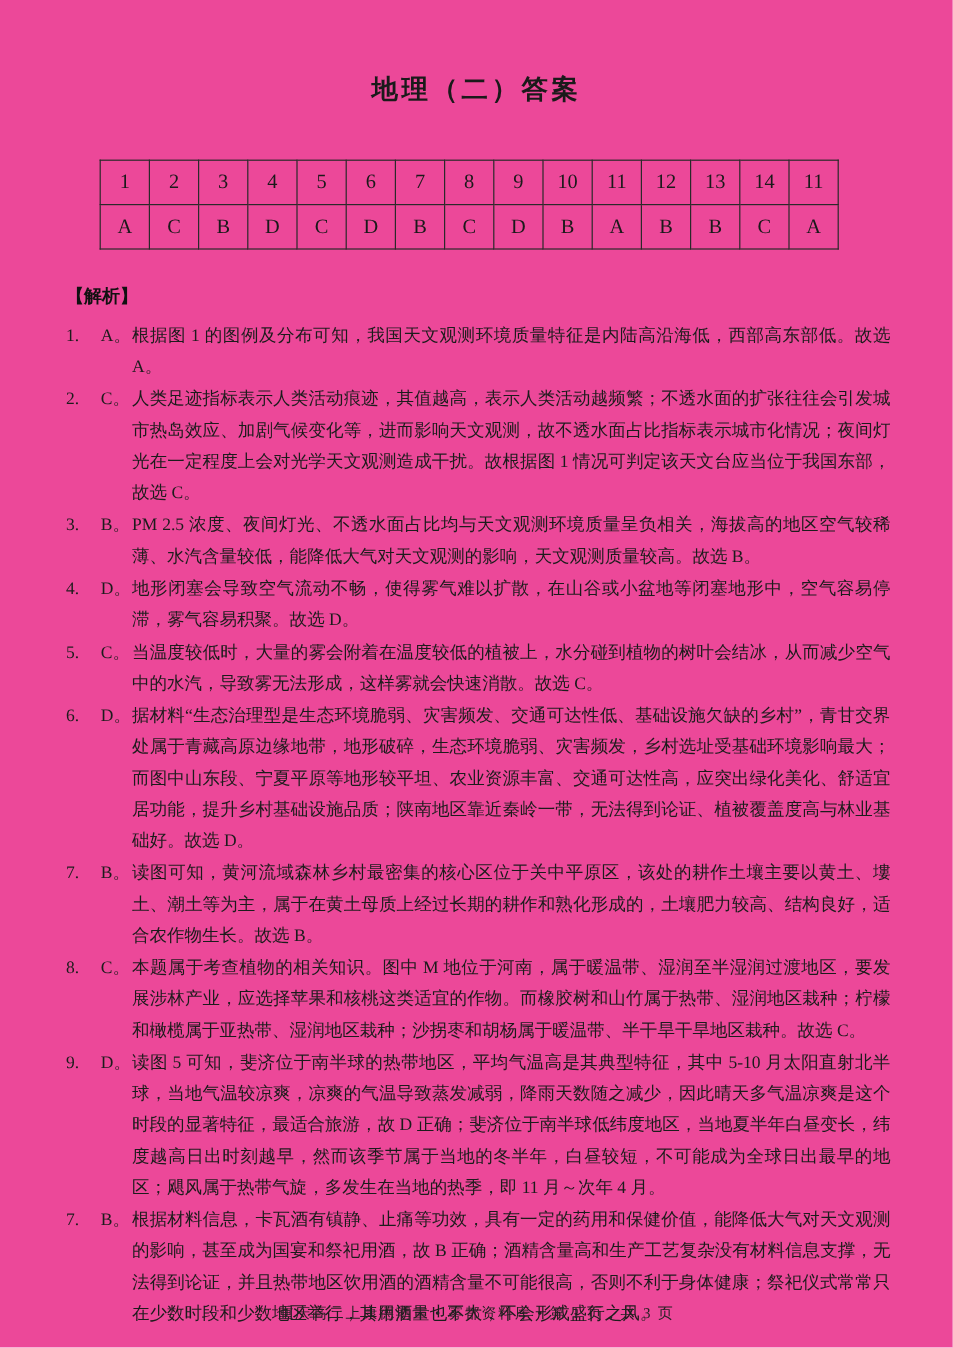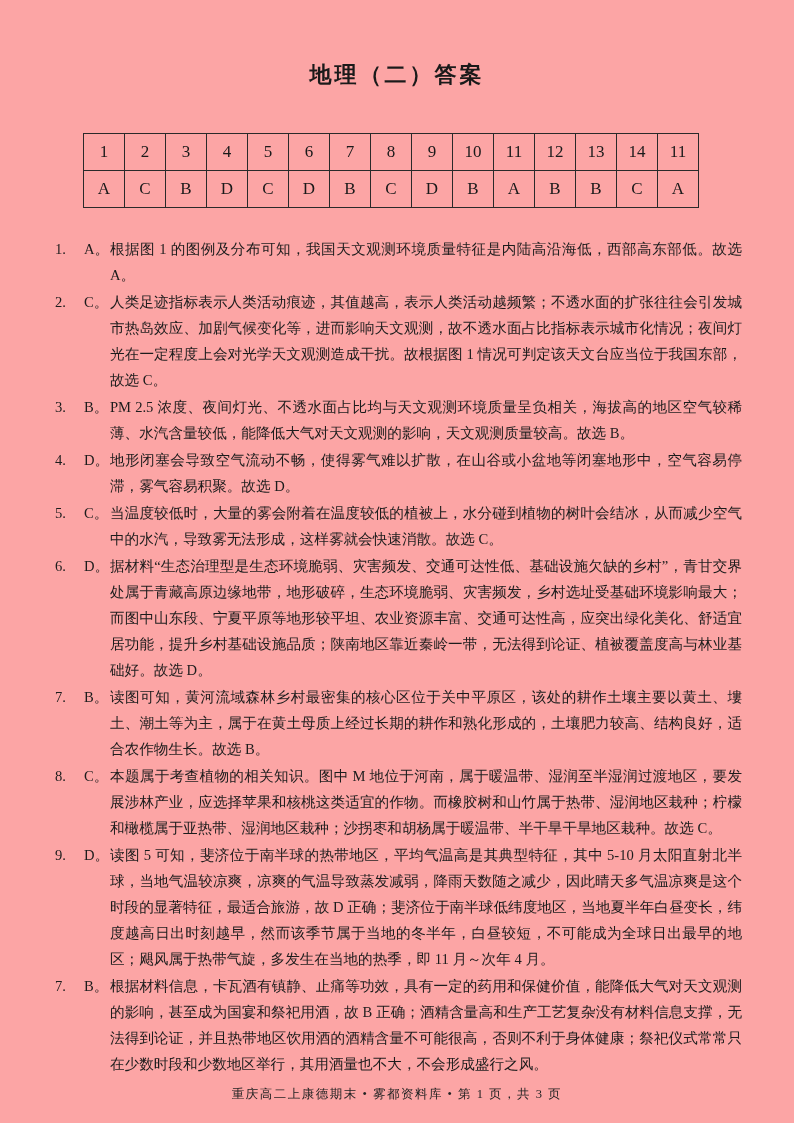--- a/index.html
+++ b/index.html
@@ -4,21 +4,21 @@
 <style>
   html, body {
     margin: 0;
     padding: 0;
     background: #ffffff;
   }
   .page {
     position: relative;
     width: 794px;
     height: 1123px;
-    background: #fca5a5;
+    background: #ec4899;
     color: #151515;
     font-family: "Liberation Serif", "DejaVu Serif", serif;
     overflow: hidden;
   }
   .doc-title {
     position: absolute;
     top: 60px;
     left: 0;
     width: 100%;
     text-align: center;
@@ -129,20 +129,21 @@
       <td>A</td>
       <td>B</td>
       <td>B</td>
       <td>C</td>
       <td>A</td>
     </tr>
   </tbody>
     </table>
 
   <div class="analysis">
+    <div class="analysis-heading">【解析】</div>
 
     <div class="analysis-item">
       <span class="item-num">1.</span>
       <span class="item-ans">A。</span>
       <span class="item-text">根据图 1 的图例及分布可知，我国天文观测环境质量特征是内陆高沿海低，西部高东部低。故选 A。</span>
     </div>
     <div class="analysis-item">
       <span class="item-num">2.</span>
       <span class="item-ans">C。</span>
       <span class="item-text">人类足迹指标表示人类活动痕迹，其值越高，表示人类活动越频繁；不透水面的扩张往往会引发城市热岛效应、加剧气候变化等，进而影响天文观测，故不透水面占比指标表示城市化情况；夜间灯光在一定程度上会对光学天文观测造成干扰。故根据图 1 情况可判定该天文台应当位于我国东部，故选 C。</span>

